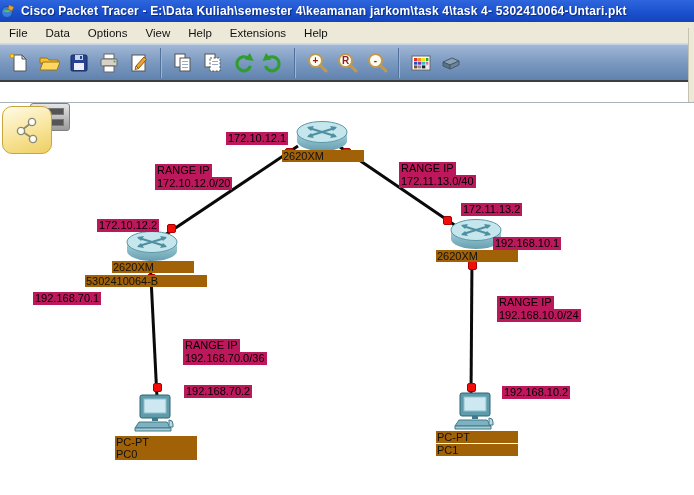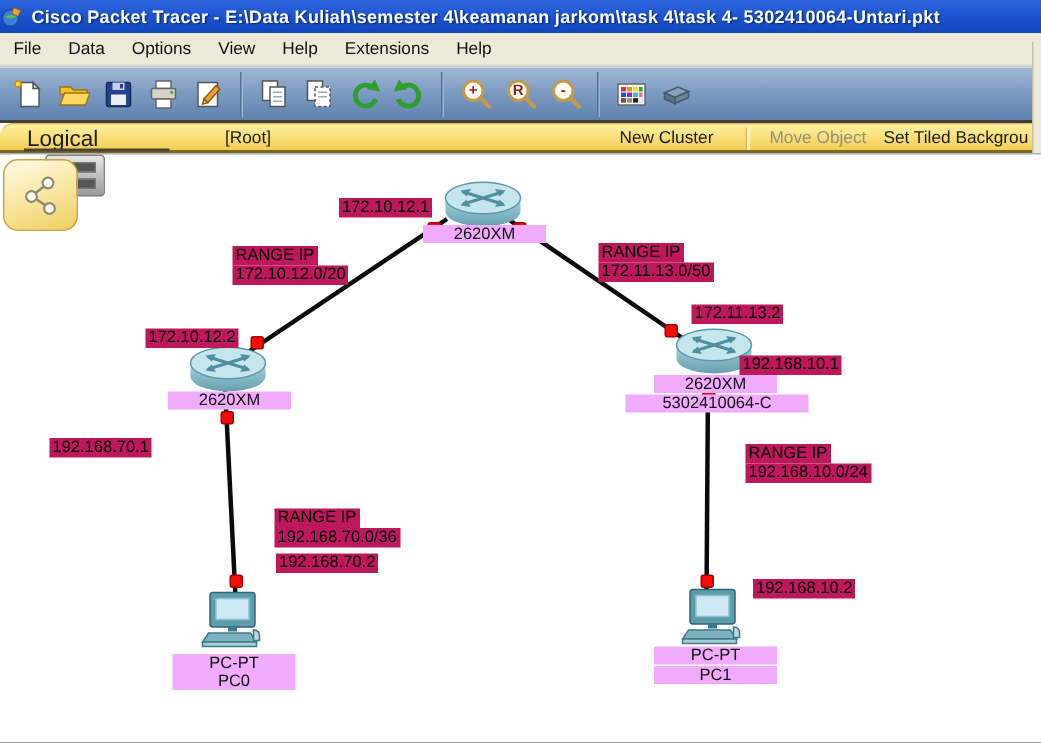--- a/index.html
+++ b/index.html
@@ -46,21 +46,21 @@
     background:linear-gradient(180deg,#e6e6e6,#9a9a9a);border:1px solid #808080;border-radius:3px;}
   .rack-icon .slot{margin:4px 5px 0 5px;height:5px;background:#555;border:1px solid #777;}
   .cluster-btn{position:absolute;left:2px;top:106px;width:48px;height:46px;z-index:3;
     background:linear-gradient(160deg,#fffce8 0%,#f8e49a 55%,#eecf62 100%);
     border:1px solid #c9a53d;border-radius:10px;display:flex;align-items:center;justify-content:center;}
   .linksvg{position:absolute;left:0;top:0;width:694px;height:495px;z-index:1;}
   .device{position:absolute;z-index:2;}
   .dot{position:absolute;width:9px;height:9px;background:#f20d0d;border:1px solid #a80000;
     border-radius:2px;z-index:4;box-sizing:border-box;}
   .dlabel{position:absolute;z-index:5;font-size:11px;line-height:12px;color:#111;
-    text-align:center;white-space:nowrap;background:#f0abfc;padding:0 1px;}
+    white-space:nowrap;background:#a16207;padding:0 1px;}
   .note{position:absolute;z-index:5;font-size:11px;line-height:13px;color:#000;white-space:nowrap;}
   .note .ln{background:#be185d;padding:0 2px;display:inline-block;}
 </style>
 </head>
 <body>
 
 <div id="root">
 
   <div class="titlebar">
     <svg width="16" height="16" viewBox="0 0 16 16">
@@ -187,31 +187,20 @@
     </div>
     <div class="tbtn">
       <svg width="22" height="22" viewBox="0 0 22 22">
           <path d="M3,10 L12,6 L19,9 L10,13 Z" fill="#8aa0b4" stroke="#44596c"></path>
           <path d="M3,10 L10,13 L10,17 L3,14 Z" fill="#5c7387" stroke="#44596c"></path>
           <path d="M10,13 L19,9 L19,13 L10,17 Z" fill="#6e8599" stroke="#44596c"></path>
         </svg>
     </div>
   </div>
 
-  <div class="wsbarwrap">
-    <div class="wsbar">
-      <span class="ws-logical">Logical</span>
-      <span class="ws-root">[Root]</span>
-      <span class="ws-newcluster">New Cluster</span>
-      <span class="ws-moveobject">Move Object</span>
-      <span class="ws-tiled">Set Tiled Backgrou</span>
-      <div class="ws-sep"></div>
-      <div class="ws-underline"></div>
-    </div>
-  </div>
   <div class="winframe"></div>
 
   <div class="canvas"></div>
 
   <div class="rack-icon">
     <div class="slot"></div>
       <div class="slot"></div>
   </div>
   <div class="cluster-btn">
     <svg width="30" height="30" viewBox="0 0 30 30">
@@ -262,34 +251,34 @@
       <path d="M1,12 L1,21 A25,10 0 1 0 51,21 L51,12 Z" fill="url(#rb)"></path>
       <ellipse cx="26" cy="12" rx="25" ry="10.5" fill="#c6e6ee" stroke="#5d98a8"></ellipse>
       <path d="M13,8 L39,16 M39,8 L13,16" stroke="#4f8fa0" stroke-width="2" stroke-linecap="round"></path>
       <polygon points="11,7 18,6 15,11" fill="#4f8fa0"></polygon>
         <polygon points="41,17 34,18 37,13" fill="#4f8fa0"></polygon>
       <polygon points="41,7 34,6 37,11" fill="#4f8fa0"></polygon>
         <polygon points="11,17 18,18 15,13" fill="#4f8fa0"></polygon>
     </svg>
   </div>
   <div class="dlabel" style="left:112px;top:261px;width:80px">2620XM</div>
+  <div class="dlabel" style="left:85px;top:275px;width:120px">5302410064-B</div>
 
   <div class="device" style="left:450px;top:218px">
     <svg width="52" height="34" viewBox="0 0 52 34">
       <path d="M1,12 L1,21 A25,10 0 1 0 51,21 L51,12 Z" fill="url(#rb)"></path>
       <ellipse cx="26" cy="12" rx="25" ry="10.5" fill="#c6e6ee" stroke="#5d98a8"></ellipse>
       <path d="M13,8 L39,16 M39,8 L13,16" stroke="#4f8fa0" stroke-width="2" stroke-linecap="round"></path>
       <polygon points="11,7 18,6 15,11" fill="#4f8fa0"></polygon>
         <polygon points="41,17 34,18 37,13" fill="#4f8fa0"></polygon>
       <polygon points="41,7 34,6 37,11" fill="#4f8fa0"></polygon>
         <polygon points="11,17 18,18 15,13" fill="#4f8fa0"></polygon>
     </svg>
   </div>
   <div class="dlabel" style="left:436px;top:250px;width:80px">2620XM</div>
-  <div class="dlabel" style="left:417px;top:263px;width:120px">5302410064-C</div>
 
   <div class="device" style="left:133px;top:394px">
     <svg width="44" height="42" viewBox="0 0 44 42">
       <rect x="7" y="1" width="30" height="23" rx="2" fill="#5e9cac" stroke="#2f6574"></rect>
       <rect x="11" y="5" width="22" height="14" fill="#cde8f0" stroke="#8fc0cc"></rect>
       <rect x="19" y="24" width="6" height="3" fill="#3f7a8a"></rect>
       <path d="M6,28 L34,28 L38,34 L2,34 Z" fill="#7fb2c0" stroke="#3f7a8a"></path>
       <path d="M2,34 h36 v3 h-36 z" fill="#a8cdd6" stroke="#3f7a8a"></path>
       <path d="M36,26 q4,0 4,4 l0,3 -4,0 z" fill="#bcd8e0" stroke="#3f7a8a"></path>
     </svg>
@@ -308,30 +297,30 @@
     </svg>
   </div>
   <div class="dlabel" style="left:436px;top:431px;width:80px">PC-PT</div>
   <div class="dlabel" style="left:436px;top:444px;width:80px">PC1</div>
 
   <div class="note" style="left:226px;top:132px"><span class="ln">172.10.12.1</span></div>
   <div class="note" style="left:97px;top:219px"><span class="ln">172.10.12.2</span></div>
   <div class="note" style="left:461px;top:203px"><span class="ln">172.11.13.2</span></div>
   <div class="note" style="left:493px;top:237px"><span class="ln">192.168.10.1</span></div>
   <div class="note" style="left:33px;top:292px"><span class="ln">192.168.70.1</span></div>
-  <div class="note" style="left:184px;top:369px"><span class="ln">192.168.70.2</span></div>
+  <div class="note" style="left:184px;top:385px"><span class="ln">192.168.70.2</span></div>
   <div class="note" style="left:502px;top:386px"><span class="ln">192.168.10.2</span></div>
 
   <div class="note" style="left:155px;top:164px">
     <span class="ln">RANGE IP</span><br>
     <span class="ln">172.10.12.0/20</span>
   </div>
   <div class="note" style="left:399px;top:162px">
     <span class="ln">RANGE IP</span><br>
-    <span class="ln">172.11.13.0/50</span>
+    <span class="ln">172.11.13.0/40</span>
   </div>
   <div class="note" style="left:183px;top:339px">
     <span class="ln">RANGE IP</span><br>
     <span class="ln">192.168.70.0/36</span>
   </div>
   <div class="note" style="left:497px;top:296px">
     <span class="ln">RANGE IP</span><br>
     <span class="ln">192.168.10.0/24</span>
   </div>
 

